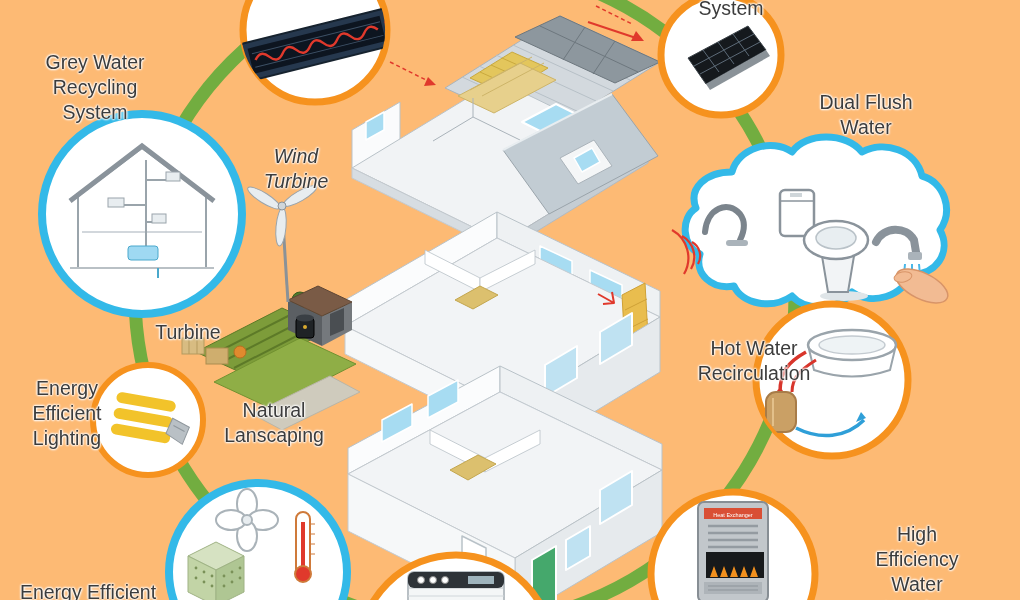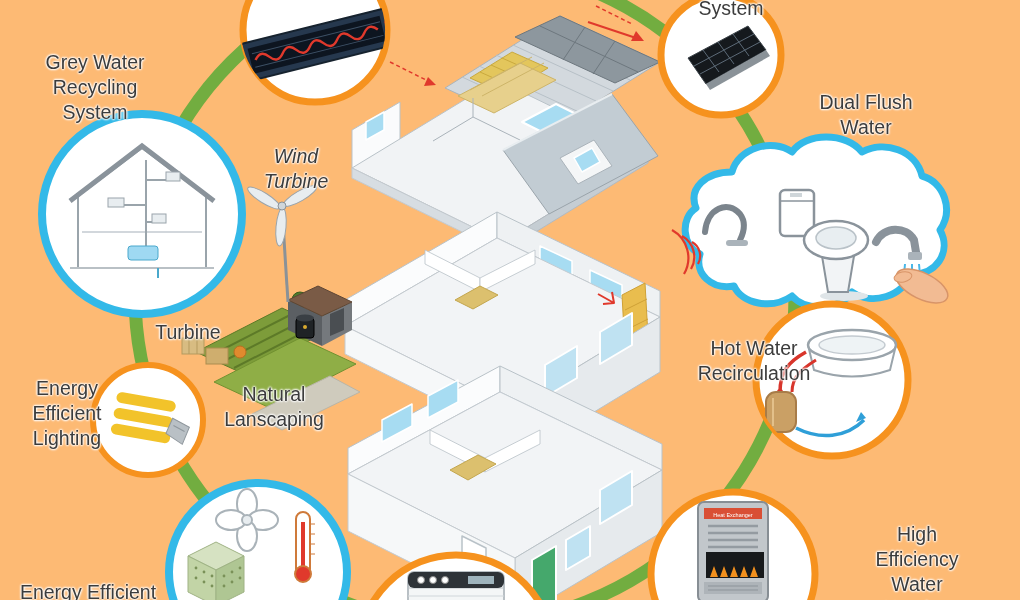--- a/index.html
+++ b/index.html
@@ -344,21 +344,21 @@
   </g>
 </svg>
 
 <div class="lbl" style="left:731px; top:-4px;">System</div>
 <div class="lbl" style="left:95px;  top:50px;text-align:center;">Grey Water
 Recycling
 System</div>
 <div class="lbl" style="left:296px; top:144px;font-style:italic;">Wind
 Turbine</div>
 <div class="lbl" style="left:188px; top:320px;">Turbine</div>
-<div class="lbl" style="left:274px; top:382px;">Natural
+<div class="lbl" style="left:274px; top:398px;">Natural
 Lanscaping</div>
 <div class="lbl" style="left:67px;  top:376px;">Energy
 Efficient
 Lighting</div>
 <div class="lbl" style="left:866px; top:90px;">Dual Flush
 Water</div>
 <div class="lbl" style="left:754px; top:336px;">Hot Water
 Recirculation</div>
 <div class="lbl" style="left:917px; top:522px;">High Efficiency
 Water Heating

